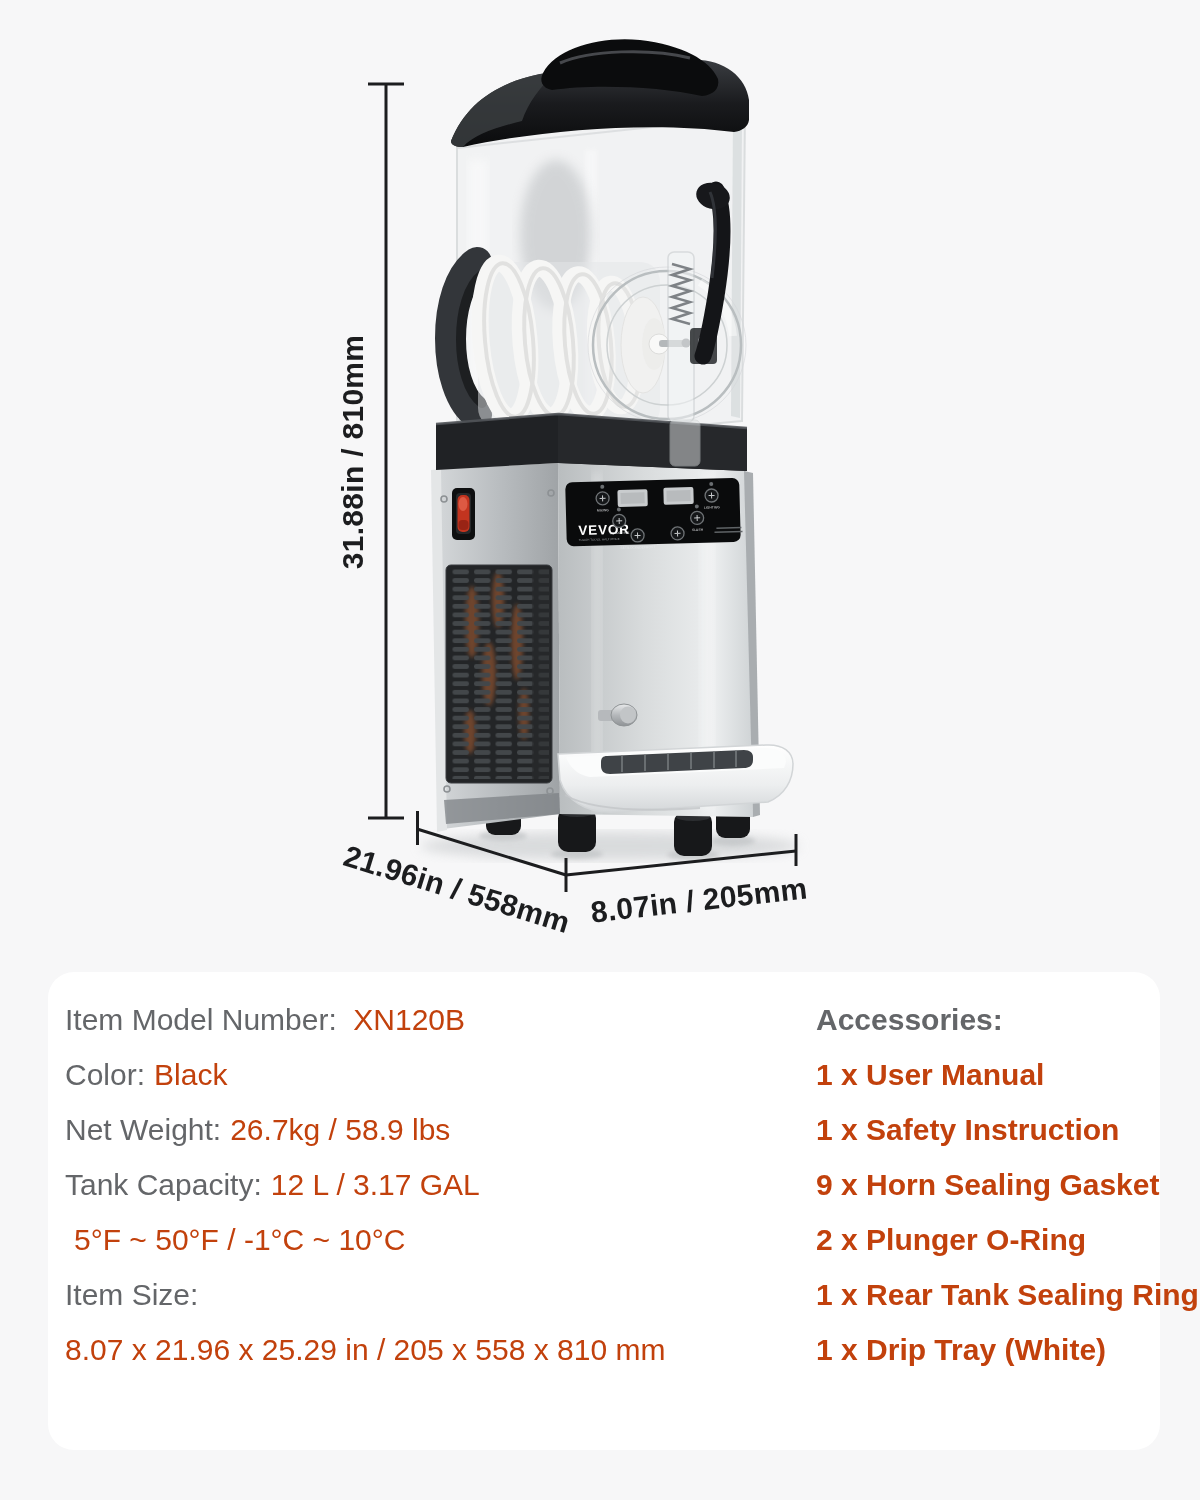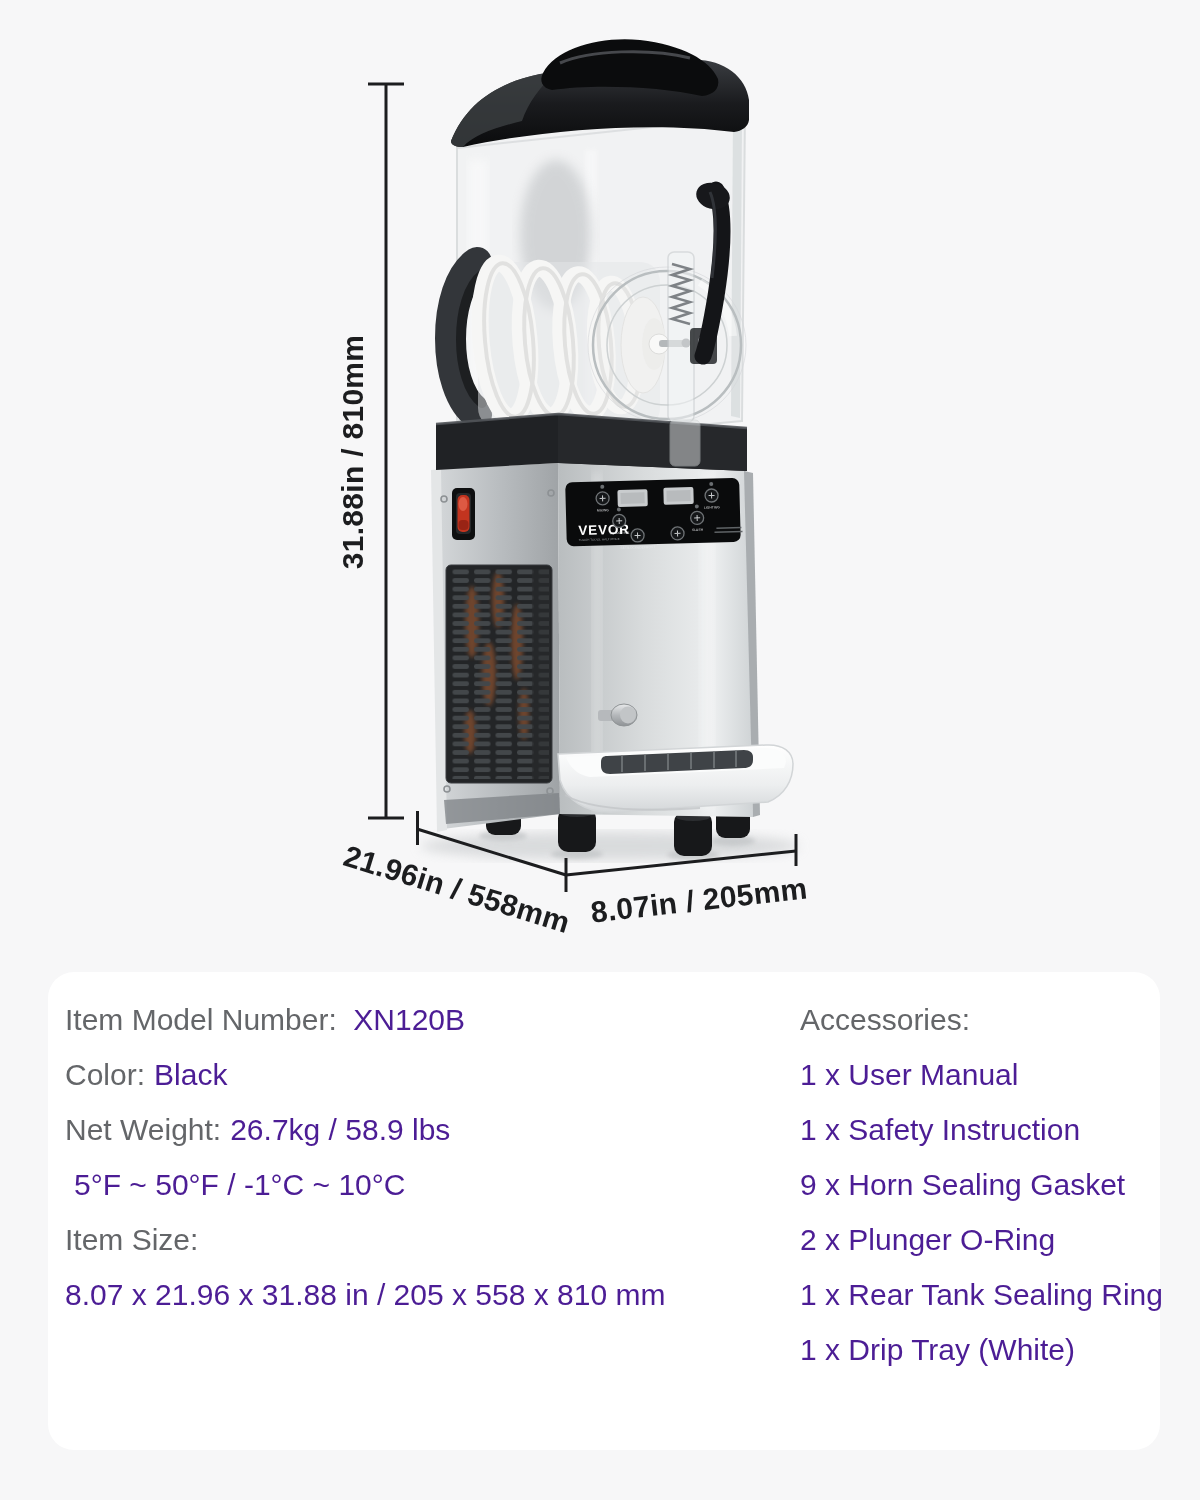--- a/index.html
+++ b/index.html
@@ -9,24 +9,24 @@
     font-family:"Liberation Sans", sans-serif;
   }
   .stage{position:absolute;left:0;top:0;width:1200px;height:960px;}
   .stage svg{display:block;}
   .spec-panel{
     position:absolute;left:48px;top:972px;width:1112px;height:478px;
     background:#ffffff;border-radius:26px;
   }
   .col{position:absolute;top:20px;}
   .col-left{left:17px;width:700px;}
-  .col-right{left:752px;width:370px;}
+  .col-right{left:768px;width:370px;font-weight:bold;}
   .row{height:55px;display:flex;align-items:center;font-size:30px;line-height:1.1;white-space:nowrap;}
   .lbl{color:#646669;}
-  .val{color:#4c1d95;margin-left:.3em;}
+  .val{color:#c2410c;margin-left:.3em;}
   .val.first{margin-left:.55em;}
   .val.solo{margin-left:0;}
   .dim-text{fill:#1c1d1f;font-weight:600;font-size:30px;letter-spacing:.3px;}
   .microlabel{fill:#e8eaec;font-size:3.2px;letter-spacing:.1px;}
 </style>
 </head>
 <body>
 
 <div class="stage">
 <svg viewBox="0 0 1200 960" width="1200" height="960" xmlns="http://www.w3.org/2000/svg">
@@ -285,29 +285,33 @@
     </div>
     <div class="row">
       <span class="lbl">Color:</span>
       <span class="val">Black</span>
     </div>
     <div class="row">
       <span class="lbl">Net Weight:</span>
       <span class="val">26.7kg / 58.9 lbs</span>
     </div>
     <div class="row">
+      <span class="lbl">Tank Capacity:</span>
+      <span class="val">12 L / 3.17 GAL</span>
+    </div>
+    <div class="row">
       <span class="val">5°F ~ 50°F / -1°C ~ 10°C</span>
     </div>
     <div class="row">
       <span class="lbl">Item Size:</span>
       <span class="val"></span>
     </div>
     <div class="row">
       <span class="lbl"></span>
-      <span class="val solo">8.07 x 21.96 x 31.88 in /  205 x 558 x 810 mm</span>
+      <span class="val solo">8.07 x 21.96 x 25.29 in /  205 x 558 x 810 mm</span>
     </div>
   </div>
 
   <div class="col col-right">
     <div class="row">
       <span class="lbl">Accessories:</span>
     </div>
     <div class="row">
       <span class="val solo">1 x User Manual</span>
     </div>

